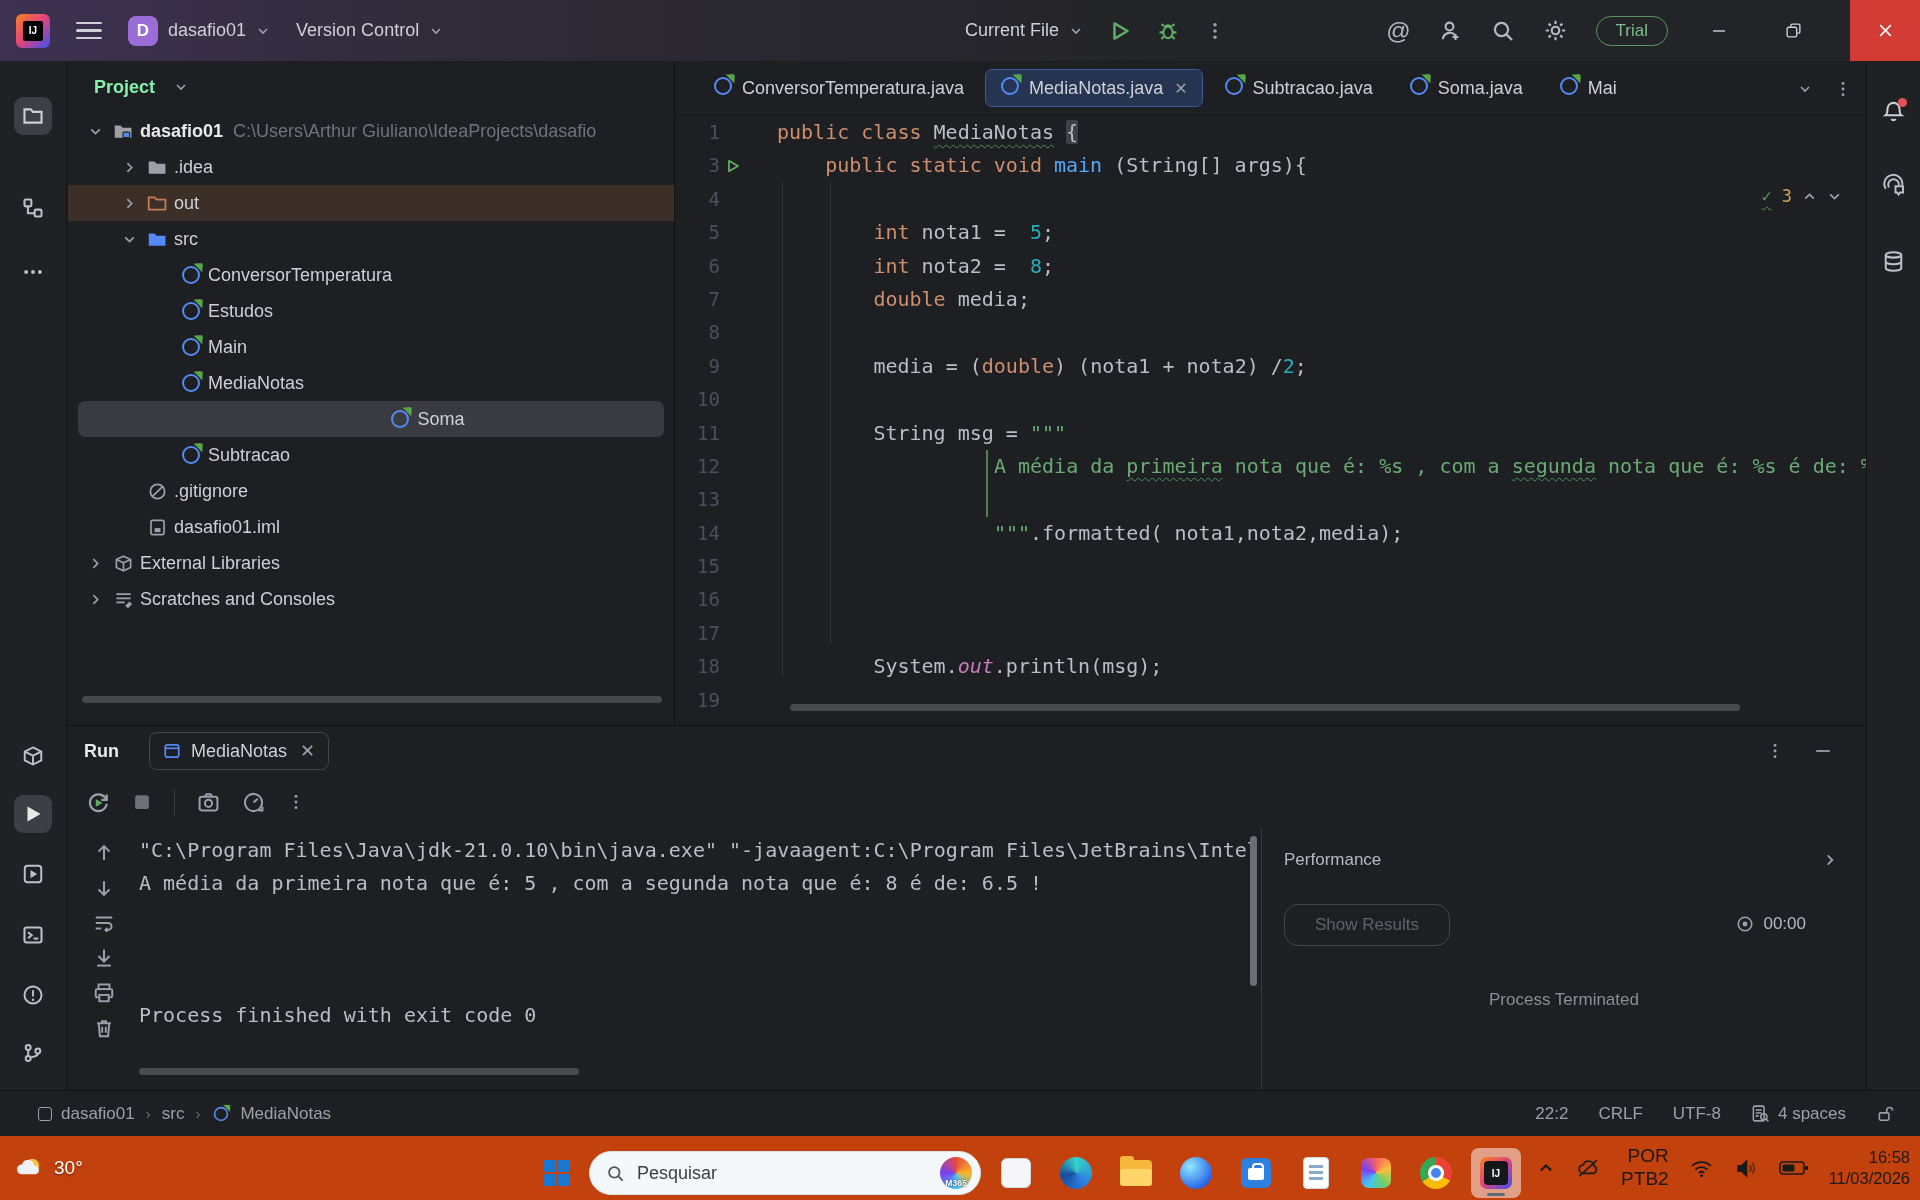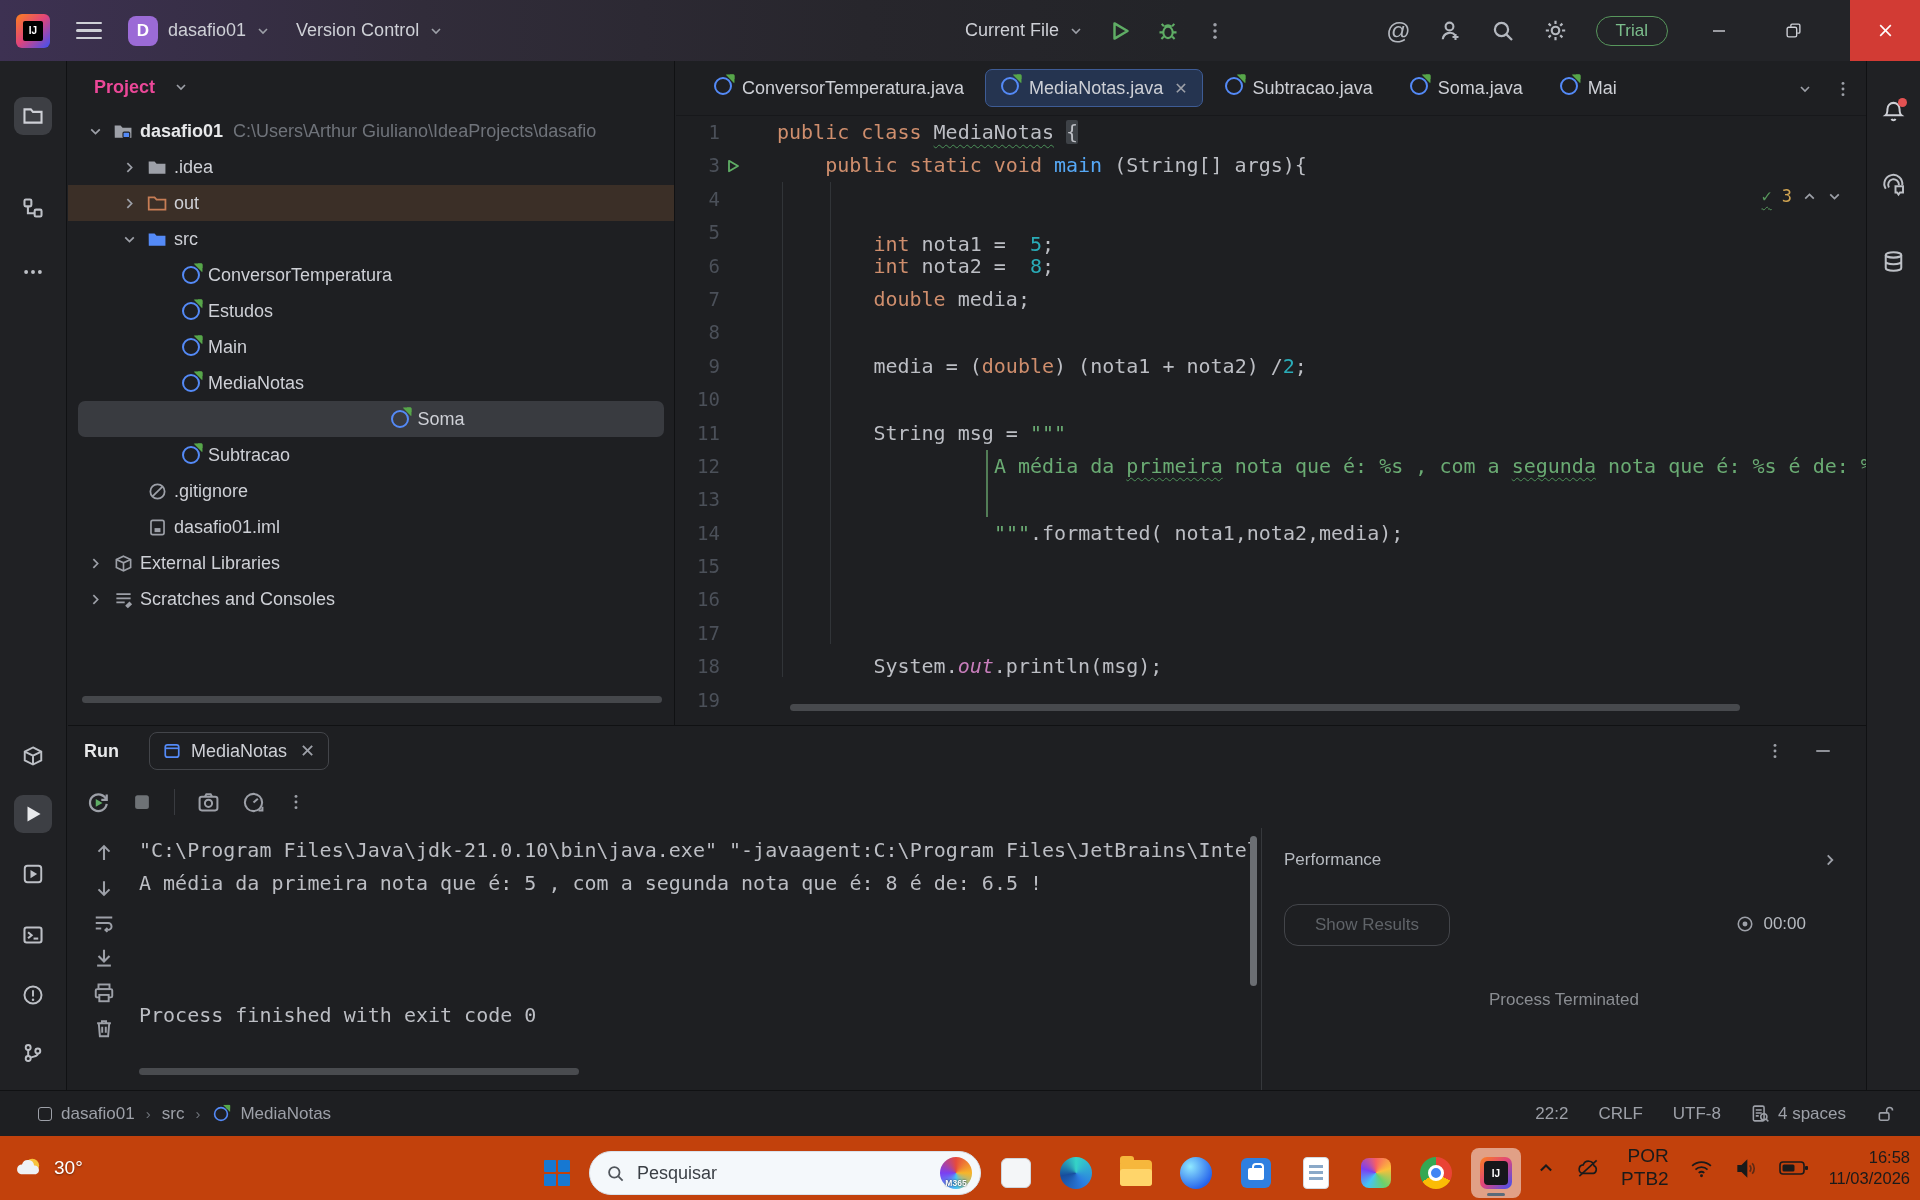--- a/index.html
+++ b/index.html
@@ -39,21 +39,21 @@
     border-left:1px solid #101113; }
   .stripe-ic { position:absolute; left:50%; transform:translate(-50%,-50%); width:38px; height:38px;
     border-radius:9px; display:flex; align-items:center; justify-content:center; }
   .stripe-ic.sel { background:#3d3f44; }
   .bell-dot { position:absolute; top:-2px; right:-2px; width:9px; height:9px; border-radius:50%; background:#e35252; }
 
   
   .project-panel { position:absolute; left:68px; top:61px; width:607px; height:664px;
     background:#1e1f22; border-right:1px solid #101113; overflow:hidden; }
   .pp-header { height:52px; display:flex; align-items:center; gap:19px; padding-left:26px;
-    color:#ec4899; font-size:18px; font-weight:bold; }
+    color:#86efac; font-size:18px; font-weight:bold; }
   .tree-row { height:36px; display:flex; align-items:center; white-space:nowrap; font-size:18px; color:#ced0d6; }
   .tree-row .chv { width:26px; display:flex; justify-content:center; flex:0 0 26px; }
   .tree-row .tico { width:30px; display:flex; justify-content:center; flex:0 0 30px; }
   .tree-row .tlabel { padding-left:2px; }
   .tree-row .tsuffix { color:#6f737a; padding-left:10px; }
   .tree-row.hl-out { background:#3b2f27; }
   .tree-row.hl-sel { background:#393b40; border-radius:7px; margin:0 10px;justify-content:center; }
   .pp-scroll { position:absolute; left:14px; bottom:22px; width:580px; height:7px; background:#45474b; border-radius:4px; }
 
   
@@ -574,21 +574,21 @@
     <div class="code-area">
       <div class="guide" style="left:106px; top:66px; height:495px;"></div>
       <div class="guide" style="left:154px; top:66px; height:462px;"></div>
       <div class="guide-str" style="left:310px; top:334px; height:67px;"></div>
       <div id="code-lines">
           <div class="code-line"><span class="gut"><span class="ln">1</span><span class="rs"></span></span><span class="code-text" style="padding-left: 31px;"><span class="tk-k">public class </span><span class="tk-cu">MediaNotas</span><span class="tk-p"> </span><span class="tk-b">{</span></span></div>
           <div class="code-line"><span class="gut"><span class="ln">3</span><span class="rs"><svg width="16" height="16" viewBox="0 0 16 16">
                   <polygon points="4,2.8 13,8 4,13.2" fill="none" stroke="#5fad65" stroke-width="1.8" stroke-linejoin="round"></polygon>
                 </svg></span></span><span class="code-text" style="padding-left: 79.2px;"><span class="tk-k">public static void </span><span class="tk-m">main</span><span class="tk-p"> (String[] args){</span></span></div>
           <div class="code-line"><span class="gut"><span class="ln">4</span><span class="rs"></span></span><span class="code-text" style="padding-left: 31px;"></span></div>
-          <div class="code-line"><span class="gut"><span class="ln">5</span><span class="rs"></span></span><span class="code-text" style="padding-left: 127.4px; margin-top: 12px;"><span class="tk-k">int</span><span class="tk-p"> nota1 =  </span><span class="tk-n">5</span><span class="tk-p">;</span></span></div>
+          <div class="code-line"><span class="gut"><span class="ln">5</span><span class="rs"></span></span><span class="code-text" style="padding-left: 127.4px;"><span class="tk-k">int</span><span class="tk-p"> nota1 =  </span><span class="tk-n">5</span><span class="tk-p">;</span></span></div>
           <div class="code-line"><span class="gut"><span class="ln">6</span><span class="rs"></span></span><span class="code-text" style="padding-left: 127.4px;"><span class="tk-k">int</span><span class="tk-p"> nota2 =  </span><span class="tk-n">8</span><span class="tk-p">;</span></span></div>
           <div class="code-line"><span class="gut"><span class="ln">7</span><span class="rs"></span></span><span class="code-text" style="padding-left: 127.4px;"><span class="tk-k">double</span><span class="tk-p"> media;</span></span></div>
           <div class="code-line"><span class="gut"><span class="ln">8</span><span class="rs"></span></span><span class="code-text" style="padding-left: 31px;"></span></div>
           <div class="code-line"><span class="gut"><span class="ln">9</span><span class="rs"></span></span><span class="code-text" style="padding-left: 127.4px;"><span class="tk-p">media = (</span><span class="tk-k">double</span><span class="tk-p">) (nota1 + nota2) /</span><span class="tk-n">2</span><span class="tk-p">;</span></span></div>
           <div class="code-line"><span class="gut"><span class="ln">10</span><span class="rs"></span></span><span class="code-text" style="padding-left: 31px;"></span></div>
           <div class="code-line"><span class="gut"><span class="ln">11</span><span class="rs"></span></span><span class="code-text" style="padding-left: 127.4px;"><span class="tk-p">String msg = </span><span class="tk-s">"""</span></span></div>
           <div class="code-line"><span class="gut"><span class="ln">12</span><span class="rs"></span></span><span class="code-text" style="padding-left: 247.9px;"><span class="tk-s">A média da </span><span class="tk-su">primeira</span><span class="tk-s"> nota que é: %s , com a </span><span class="tk-su">segunda</span><span class="tk-s"> nota que é: %s é de: %s !</span></span></div>
           <div class="code-line"><span class="gut"><span class="ln">13</span><span class="rs"></span></span><span class="code-text" style="padding-left: 31px;"></span></div>
           <div class="code-line"><span class="gut"><span class="ln">14</span><span class="rs"></span></span><span class="code-text" style="padding-left: 247.9px;"><span class="tk-s">"""</span><span class="tk-p">.formatted( nota1,nota2,media);</span></span></div>
           <div class="code-line"><span class="gut"><span class="ln">15</span><span class="rs"></span></span><span class="code-text" style="padding-left: 31px;"></span></div>

